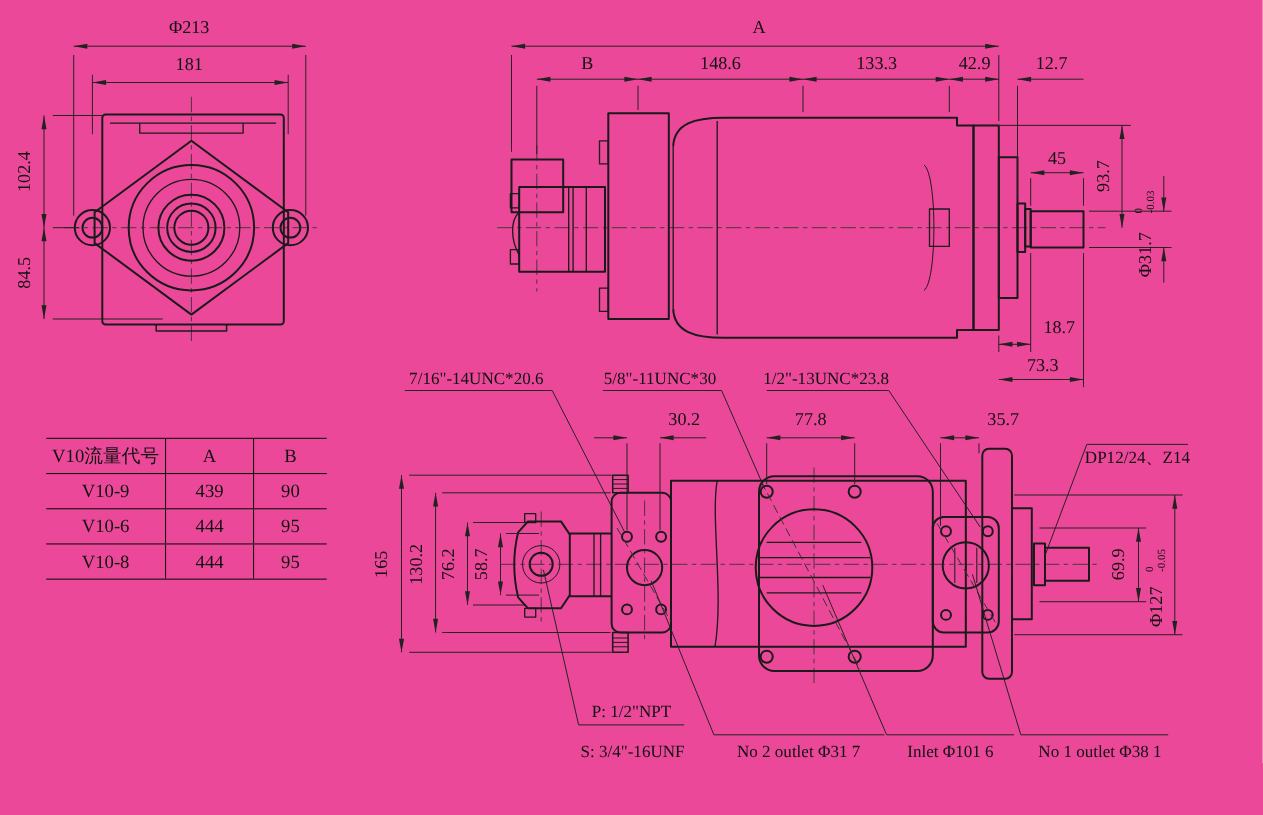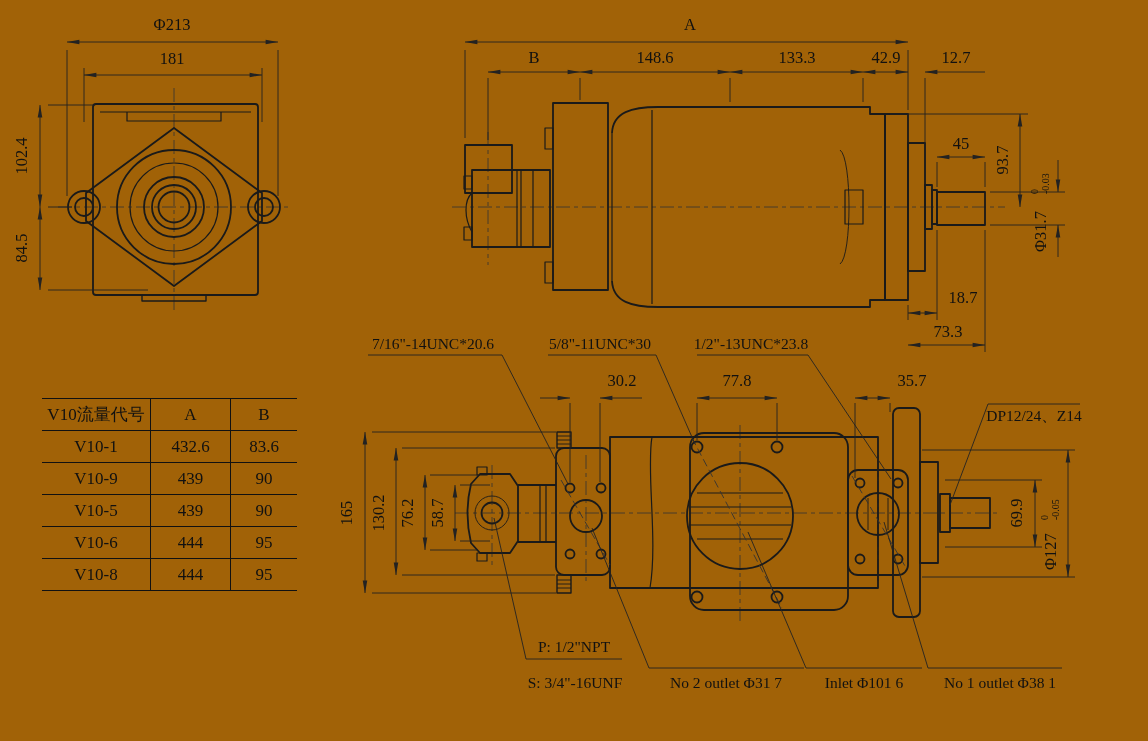--- a/index.html
+++ b/index.html
@@ -1,16 +1,16 @@
 <!DOCTYPE html>
 <html><head>
 <meta charset="utf-8">
 <style>
   html,body{margin:0;padding:0;background:#fff;}
-  .page{position:relative;width:1148px;height:741px;background:#a16207;overflow:hidden;
+  .page{position:relative;width:1148px;height:741px;background:#ec4899;overflow:hidden;
         font-family:"Liberation Serif", serif;}
   svg text{font-family:"Liberation Serif", serif;fill:#111;}
   .dimtxt{font-size:16.5px;}
   .lbltxt{font-size:15.5px;}
   .toltxt{font-size:10px;}
   
   .flowtbl{position:absolute;left:42px;top:398px;border-collapse:collapse;
            font-size:17px;color:#111;}
   .flowtbl th,.flowtbl td{border-top:1.6px solid #111;border-bottom:1.6px solid #111;
            text-align:center;font-weight:normal;padding:0;}
@@ -303,31 +303,21 @@
   <table class="flowtbl">
     <thead>
       <tr>
         <th class="c1">V10流量代号</th>
         <th class="c2">A</th>
         <th class="c3">B</th>
       </tr>
     </thead>
     <tbody>
       <tr>
-        <td>V10-1</td>
-        <td>432.6</td>
-        <td>83.6</td>
-      </tr>
-      <tr>
         <td>V10-9</td>
-        <td>439</td>
-        <td>90</td>
-      </tr>
-      <tr>
-        <td>V10-5</td>
         <td>439</td>
         <td>90</td>
       </tr>
       <tr>
         <td>V10-6</td>
         <td>444</td>
         <td>95</td>
       </tr>
       <tr>
         <td>V10-8</td>

